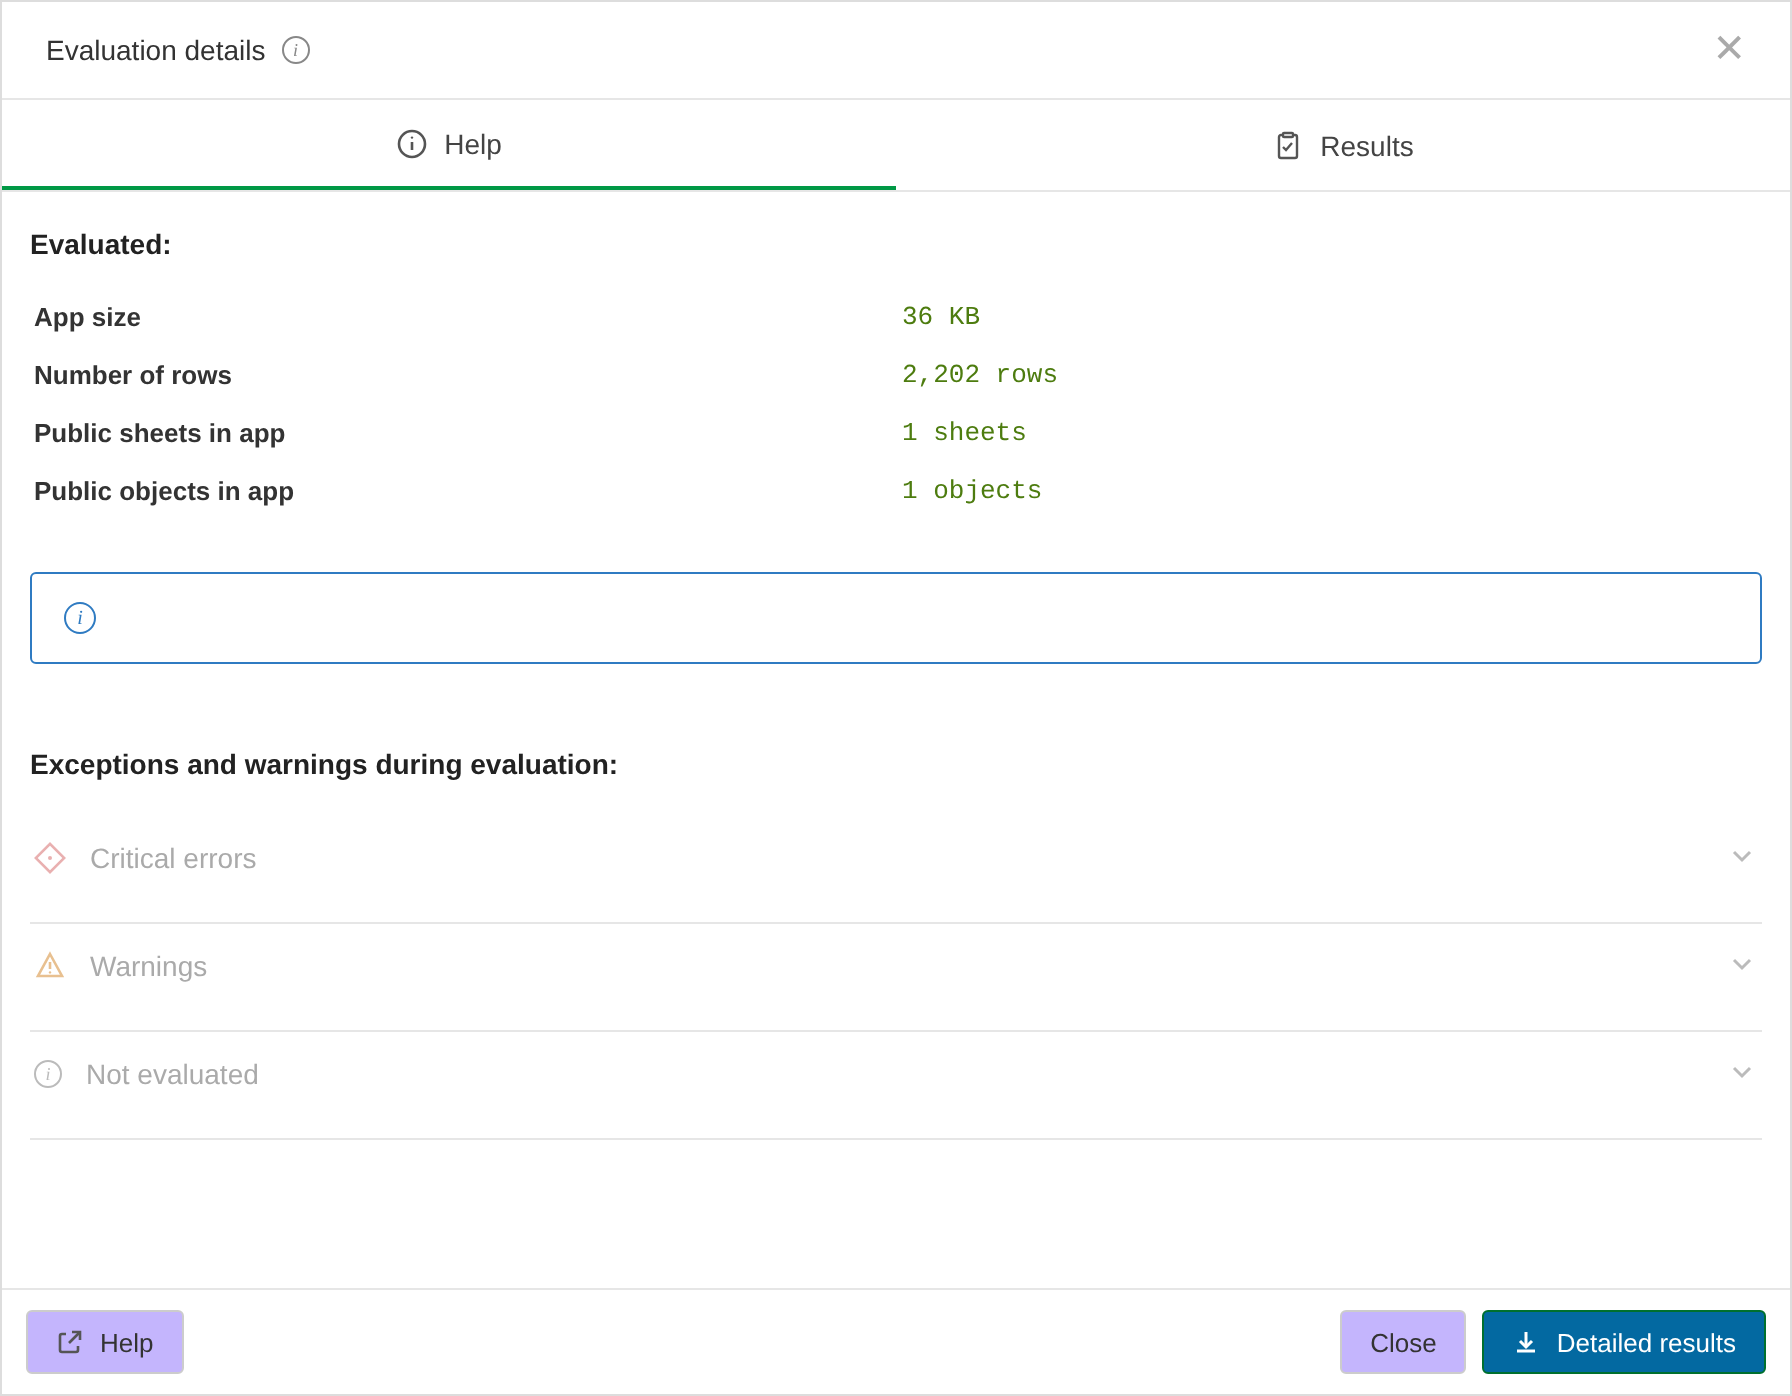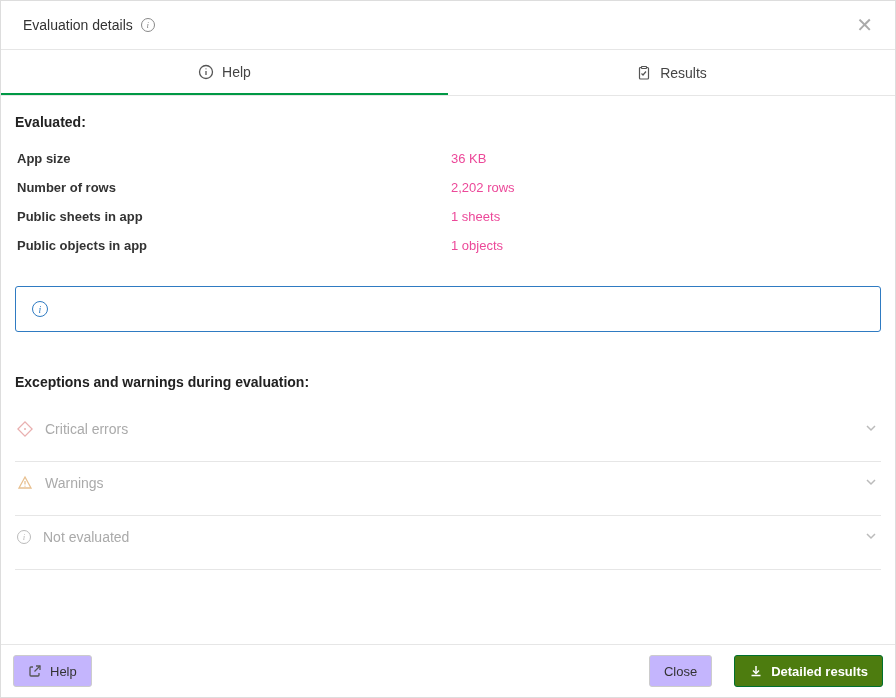--- a/index.html
+++ b/index.html
@@ -102,21 +102,22 @@
     padding: 7px 0;
     font-size: 13px;
   }
   .kv-label {
     width: 436px;
     font-weight: 600;
     color: #333;
     padding-left: 2px;
   }
   .kv-value {
-    color: #ec4899;
+    color: #4d7c0f;
+    font-family: Liberation Mono, monospace;
   }
   
   .notice {
     border: 1px solid #2f7bc2;
     border-radius: 3px;
     background: #fff;
     padding: 14px 16px;
     display: flex;
     align-items: center;
     gap: 14px;
@@ -200,25 +201,24 @@
     border: 1px solid #ccc;
     background: #c4b5fd;
     border-radius: 3px;
     padding: 8px 14px;
     font-size: 13px;
     color: #333;
     cursor: pointer;
     line-height: 1;
   }
   .btn-primary {
-    background: #4d7c0f;
+    background: #0369a1;
     border-color: #00702f;
     color: #fff;
-    font-weight: 700;
-    margin-left: 14px;
+    font-weight: 400;
   }
   .footer-right {
     display: flex;
     gap: 8px;
   }
   .ext-icon {
     width: 14px; height: 14px;
     display: inline-flex;
   }
   .dl-icon {

